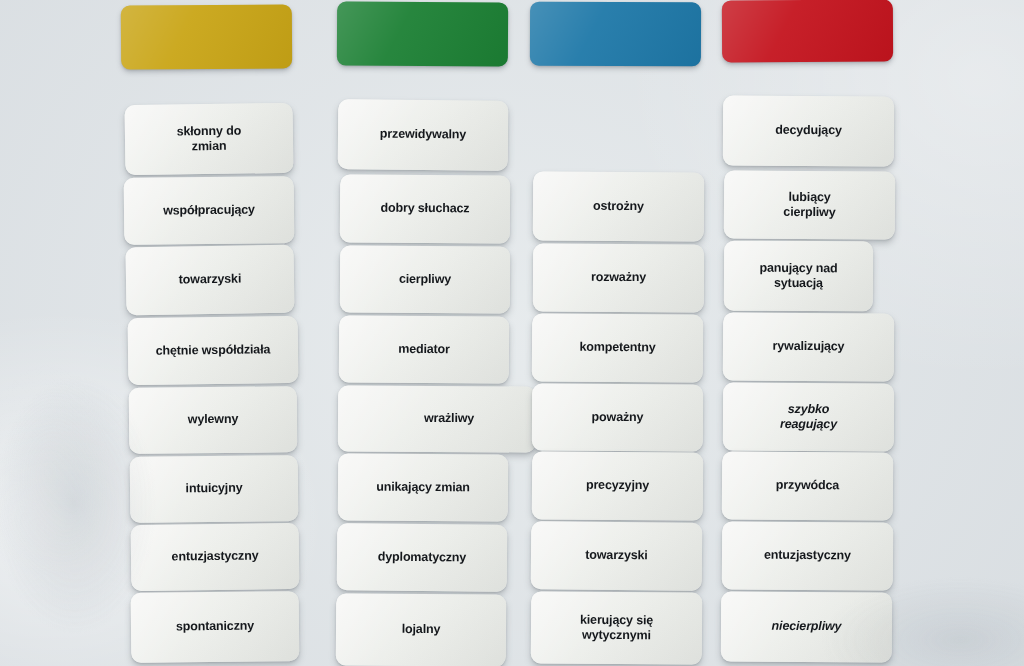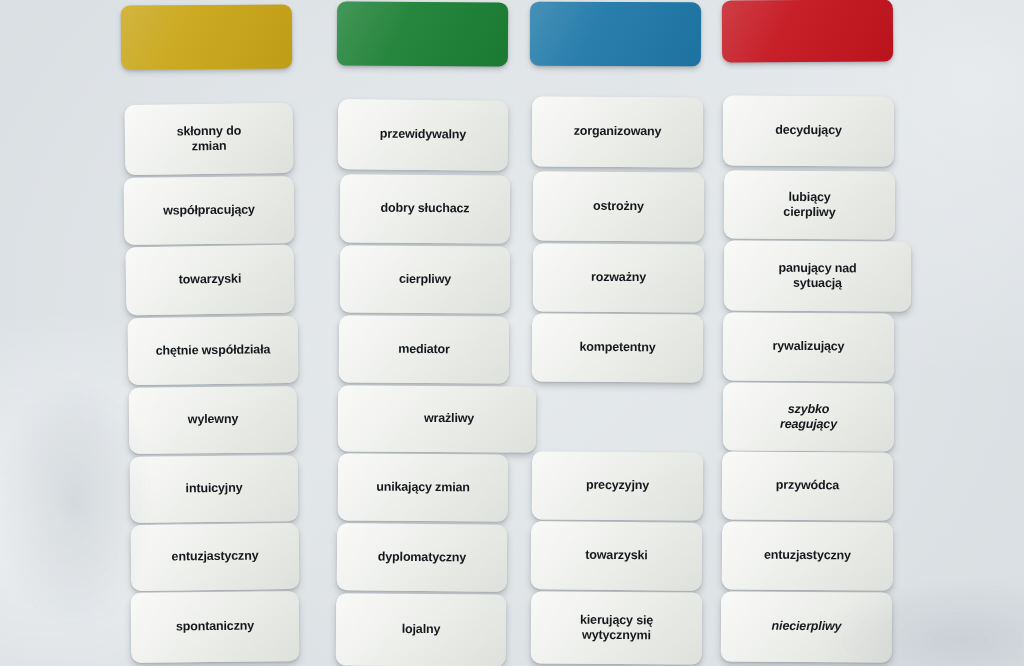--- a/index.html
+++ b/index.html
@@ -166,35 +166,35 @@
       <span class="label">unikający zmian</span>
     </div>
     <div class="card word-card" style="left: 337px; top: 524px; width: 170px; height: 67px; transform: rotate(0.5deg);">
       <span class="gloss"></span>
       <span class="label">dyplomatyczny</span>
     </div>
     <div class="card word-card" style="left: 336px; top: 594px; width: 170px; height: 72px; transform: rotate(0.4deg);">
       <span class="gloss"></span>
       <span class="label">lojalny</span>
     </div>
-    <div class="card word-card" style="left: 532px; top: 97px; width: 171px; height: 70px; transform: rotate(0.3deg);">
-      <span class="gloss"></span>
-      <span class="label">zorganizowany</span>
-    </div>
     <div class="card word-card" style="left: 533px; top: 172px; width: 171px; height: 69px; transform: rotate(0.4deg);">
       <span class="gloss"></span>
       <span class="label">ostrożny</span>
     </div>
     <div class="card word-card" style="left: 533px; top: 244px; width: 171px; height: 68px; transform: rotate(0.3deg);">
       <span class="gloss"></span>
       <span class="label">rozważny</span>
     </div>
     <div class="card word-card" style="left: 532px; top: 314px; width: 171px; height: 68px; transform: rotate(0.4deg);">
       <span class="gloss"></span>
       <span class="label">kompetentny</span>
+    </div>
+    <div class="card word-card" style="left: 532px; top: 384px; width: 171px; height: 67px; transform: rotate(0.3deg);">
+      <span class="gloss"></span>
+      <span class="label">poważny</span>
     </div>
     <div class="card word-card" style="left: 532px; top: 452px; width: 171px; height: 68px; transform: rotate(0.4deg);">
       <span class="gloss"></span>
       <span class="label">precyzyjny</span>
     </div>
     <div class="card word-card" style="left: 531px; top: 522px; width: 171px; height: 68px; transform: rotate(0.5deg);">
       <span class="gloss"></span>
       <span class="label">towarzyski</span>
     </div>
     <div class="card word-card" style="left: 531px; top: 592px; width: 171px; height: 72px; transform: rotate(0.4deg);">
@@ -204,21 +204,21 @@
     </div>
     <div class="card word-card" style="left: 723px; top: 96px; width: 171px; height: 70px; transform: rotate(0.3deg);">
       <span class="gloss"></span>
       <span class="label">decydujący</span>
     </div>
     <div class="card word-card" style="left: 724px; top: 171px; width: 171px; height: 68px; transform: rotate(0.4deg);">
       <span class="gloss"></span>
       <span class="label">lubiący
 cierpliwy</span>
     </div>
-    <div class="card word-card" style="left: 724px; top: 241px; width: 187px; height: 70px; transform: rotate(0.3deg);">
+    <div class="card word-card" style="left: 724px; top: 241px; width: 149px; height: 70px; transform: rotate(0.3deg);">
       <span class="gloss"></span>
       <span class="label">panujący nad
 sytuacją</span>
     </div>
     <div class="card word-card" style="left: 723px; top: 313px; width: 171px; height: 68px; transform: rotate(0.4deg);">
       <span class="gloss"></span>
       <span class="label">rywalizujący</span>
     </div>
     <div class="card word-card" style="left: 723px; top: 383px; width: 171px; height: 68px; transform: rotate(0.3deg); font-style: italic;">
       <span class="gloss"></span>

